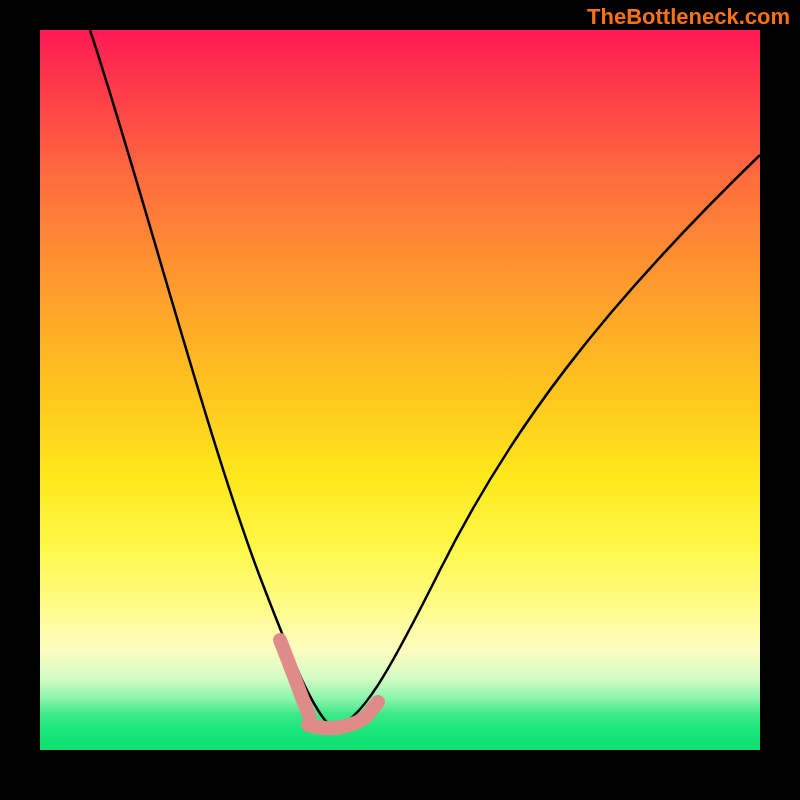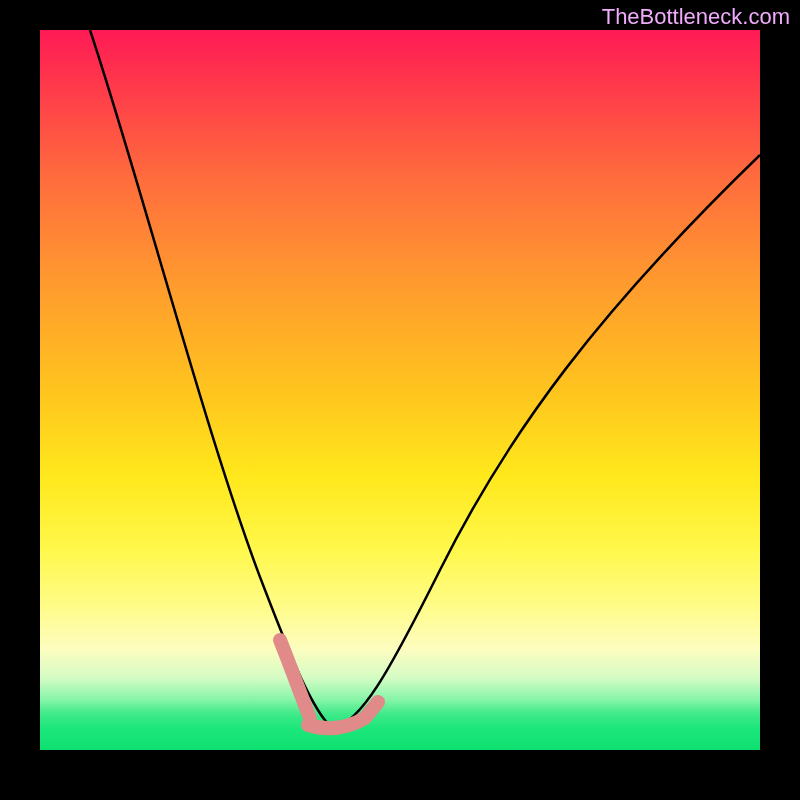--- a/index.html
+++ b/index.html
@@ -8,23 +8,23 @@
     width: 800px;
     height: 800px;
     background: #000;
     position: relative;
     font-family: Arial, sans-serif;
   }
   .watermark {
     position: absolute;
     top: 4px;
     right: 10px;
-    color: #f0abfc;
+    color: #f97316;
     font-size: 22px;
-    font-weight: 400;
+    font-weight: 700;
     z-index: 10;
   }
   .plot-frame {
     position: absolute;
     left: 40px;
     top: 30px;
     width: 720px;
     height: 720px;
     background: #000;
   }

